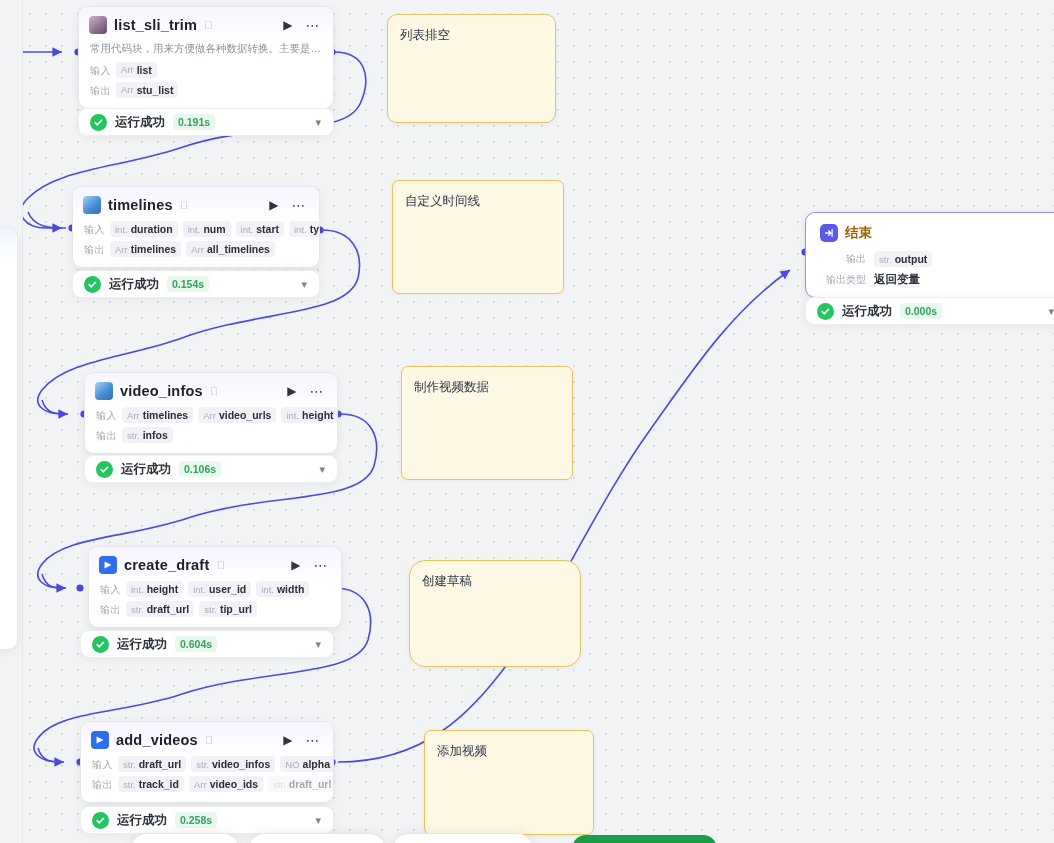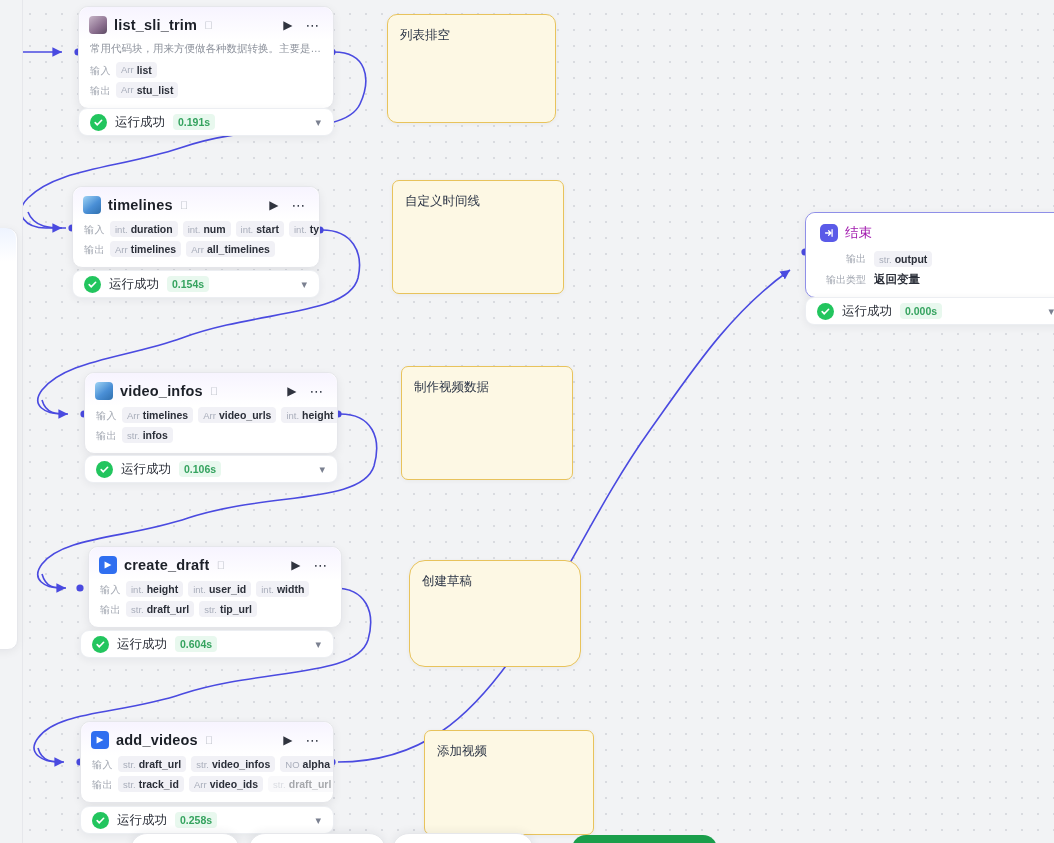--- a/index.html
+++ b/index.html
@@ -98,36 +98,36 @@
 
   
   .node.end{
     border:1px solid #8f8fe8;
     border-radius:10px;
   }
   .node.end .node-head{background:#ffffff;padding:11px 12px 7px 14px;}
   .end-row{display:flex;align-items:center;gap:8px;padding:2px 12px 3px 12px;}
   .end-key{font-size:10px;color:#a3a8b2;width:48px;text-align:right;flex:0 0 auto;}
   .end-val{font-size:11.5px;color:#2b2f39;font-weight:600;}
-  .end-title{font-size:13.5px;font-weight:400;color:#a21caf;}
+  .end-title{font-size:13.5px;font-weight:700;color:#a16207;}
 
   
   .status{
     position:absolute;z-index:4;
     background:#ffffff;border:1px solid #eceef2;border-radius:9px;
     box-shadow:0 2px 8px rgba(22,26,45,.06);
     display:flex;align-items:center;gap:8px;
     padding:0 12px 0 11px;box-sizing:border-box;
   }
   .st-check{
     width:17px;height:17px;border-radius:50%;background:#22c55e;
     display:flex;align-items:center;justify-content:center;flex:0 0 auto;
   }
   .st-check svg{display:block;}
-  .st-text{font-size:12.5px;color:#2b2f39;font-weight:400;}
+  .st-text{font-size:12.5px;color:#2b2f39;font-weight:700;}
   .st-time{
     font-size:10.5px;color:#35a35f;background:#e8f8ee;
     border-radius:4px;padding:2px 5px;font-weight:600;
   }
   .st-spacer{flex:1 1 auto;}
   .st-chev{color:#7a8090;font-size:11px;}
 
   
   .note{
     position:absolute;z-index:3;

